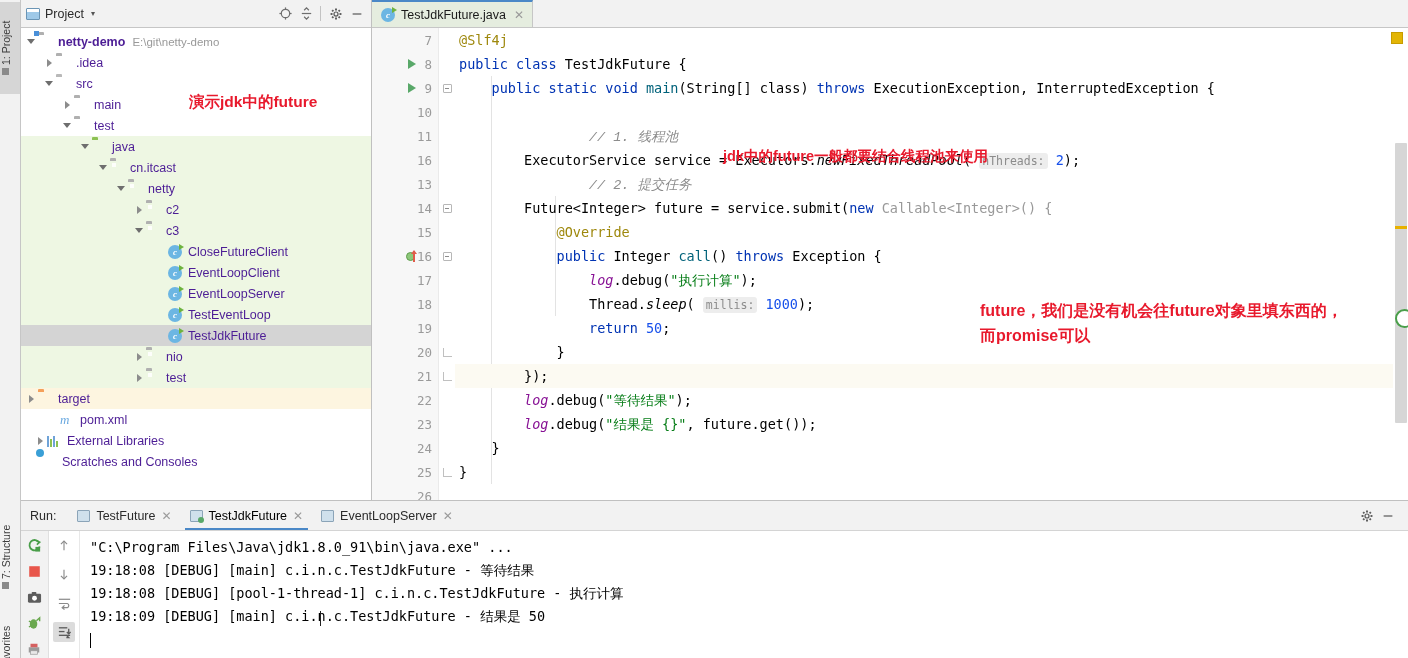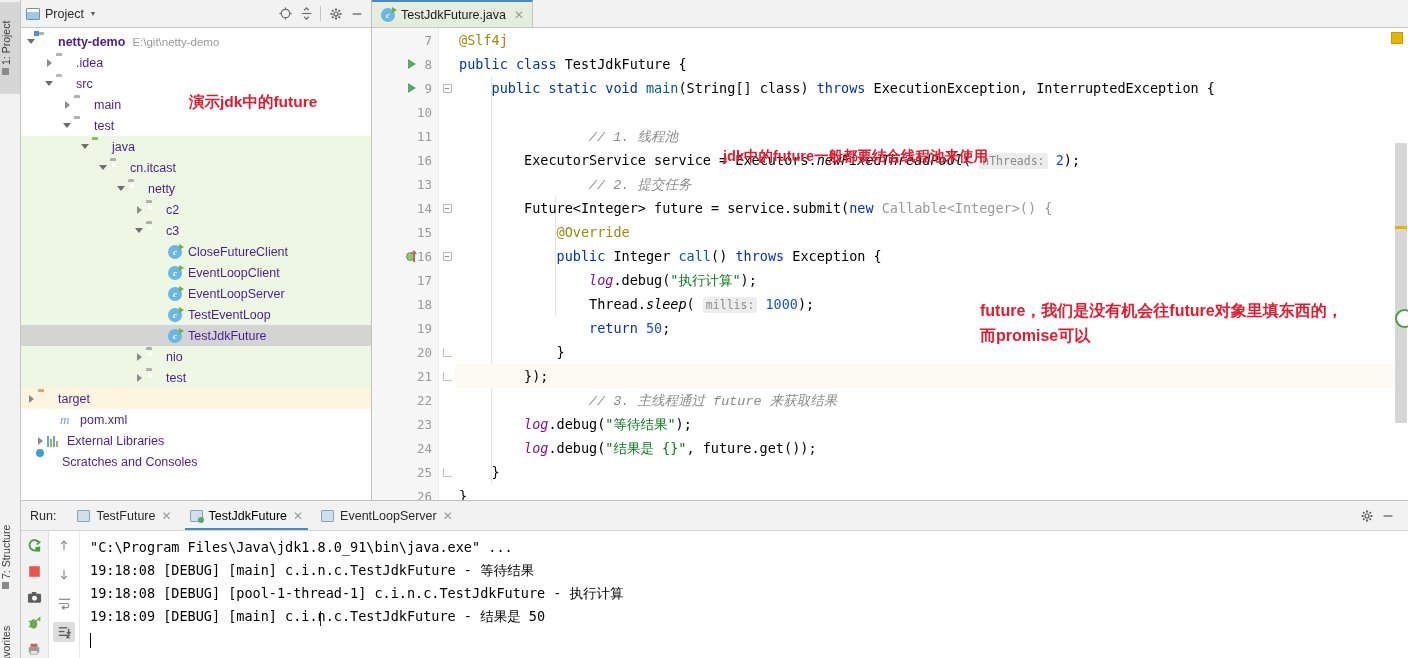--- a/index.html
+++ b/index.html
@@ -951,21 +951,20 @@
           <div class="cline">                <span class="fld">log</span><span>.debug(</span><span class="str">"执行计算"</span><span>);</span></div>
 
           <div class="cline">                <span class="typ">Thread.</span><span class="fn2">sleep</span><span>( </span><span class="phint">millis:</span><span class="num"> 1000</span><span>);</span></div>
 
           <div class="cline">                <span class="kw">return </span><span class="num">50</span><span>;</span></div>
 
           <div class="cline">            <span>}</span></div>
 
           <div class="cline hl">        <span>});</span></div>
 
-          <div class="cline">        <span class="cmt">        // 3. 主线程通过 future 来获取结果</span></div>
 
           <div class="cline">        <span class="fld">log</span><span>.debug(</span><span class="str">"等待结果"</span><span>);</span></div>
 
           <div class="cline">        <span class="fld">log</span><span>.debug(</span><span class="str">"结果是 {}"</span><span>, future.get());</span></div>
 
           <div class="cline">    <span>}</span></div>
 
           <div class="cline"><span>}</span></div>
 
           <div class="annot-code an1">jdk中的future一般都要结合线程池来使用</div>

